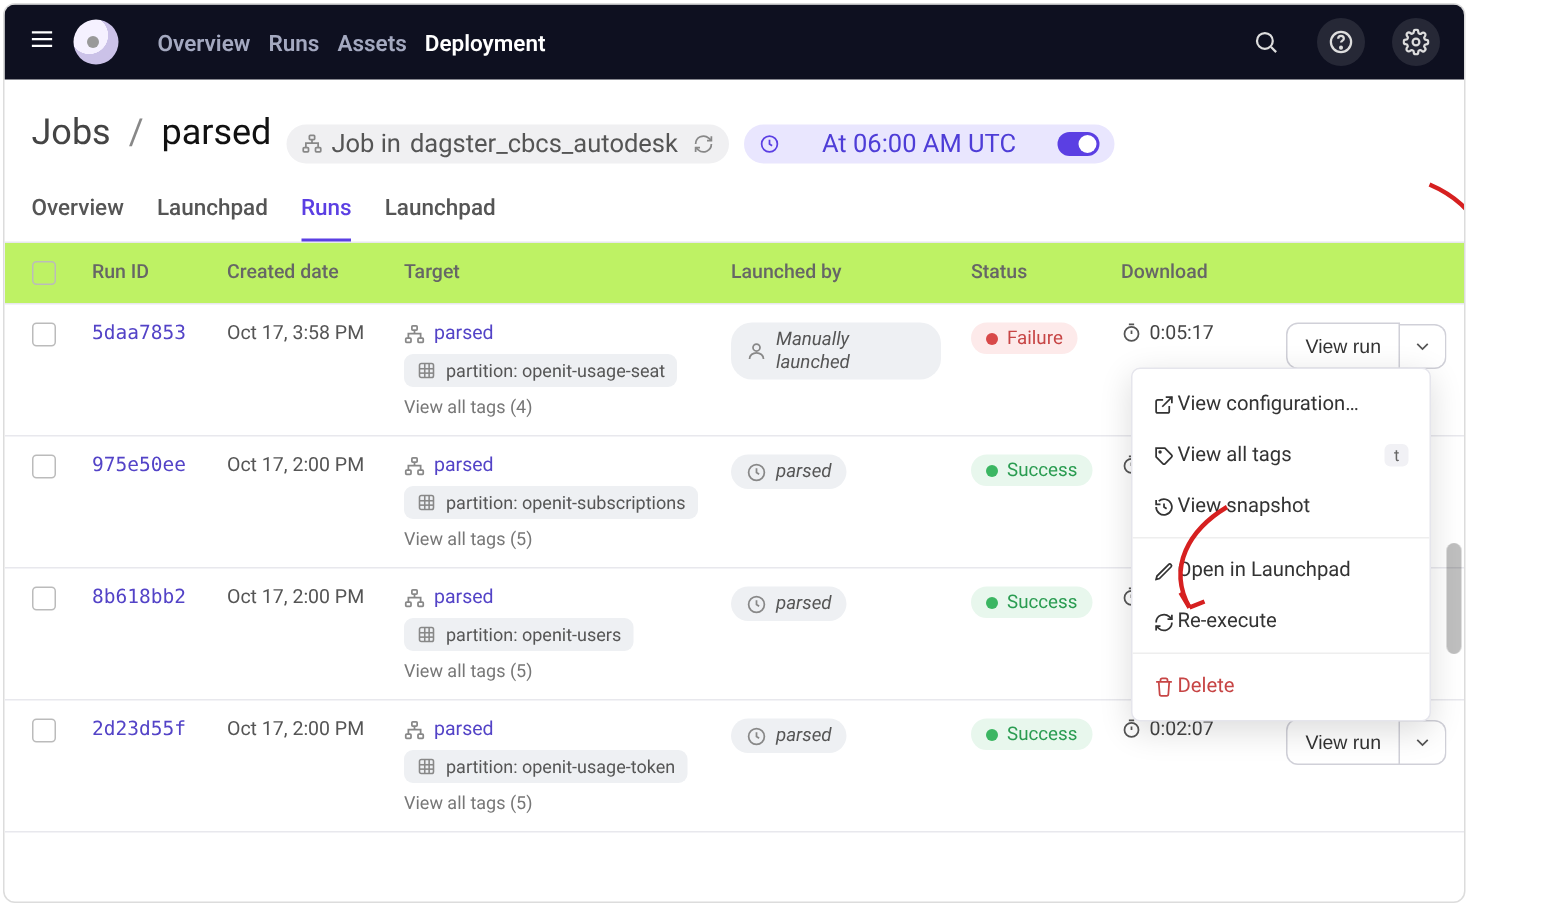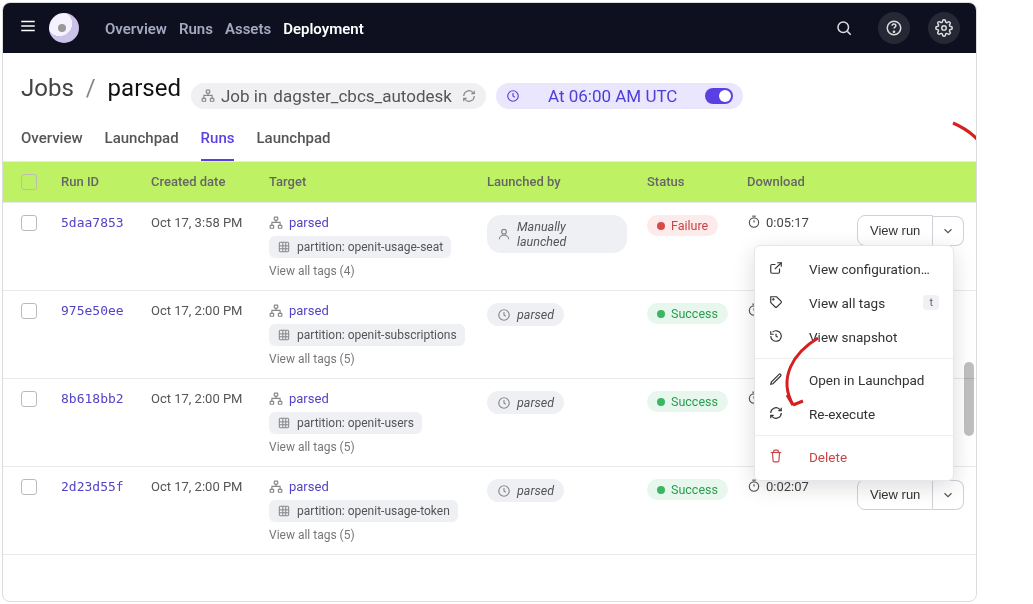--- a/index.html
+++ b/index.html
@@ -80,21 +80,21 @@
     .viewrun-wrap { display:flex; align-items:center; gap:0; }
     .viewrun { border:1px solid #d0d0d8; border-radius:8px 0 0 8px; padding:7px 12px; font-size:13px; background:#fff; cursor:pointer; color:#333; }
     .caret { border:1px solid #d0d0d8; border-left:none; border-radius:0 8px 8px 0; padding:7px 8px; font-size:13px; background:#fff; cursor:pointer; color:#333; display:flex; align-items:center; }
 
     .menu {
       position: absolute; right: 22px; top: 242px;
       background: #fff; border: 1px solid #e5e5ec; border-radius: 6px;
       box-shadow: 0 6px 22px rgba(0,0,0,0.14);
       width: 200px; padding: 6px 0; z-index: 50;
     }
-    .menu .mi { display:flex; align-items:flex-start; gap:26px; padding: 9px 14px; font-size: 13.5px; color:#333; cursor:pointer; }
+    .menu .mi { display:flex; align-items:flex-end; gap:2px; padding: 9px 14px; font-size: 13.5px; color:#333; cursor:pointer; }
     .menu .mi.danger { color:#c74545; }
     .menu .divider { height:1px; background:#eee; margin:4px 0; }
     .menu .kbd { margin-left:auto; background:#f1f1f5; border-radius:4px; padding:1px 6px; font-size:11px; color:#666; }
 
     .arrow { position:absolute; z-index:60; pointer-events:none; }
     svg.micro { width:14px; height:14px; flex:0 0 14px; }
     svg.icon18 { width:18px; height:18px; }
 
     .scrollbar-thumb { position:absolute; right:2px; top:200px; width:10px; height:74px; background:rgba(0,0,0,0.25); border-radius:5px; }
   </style>

